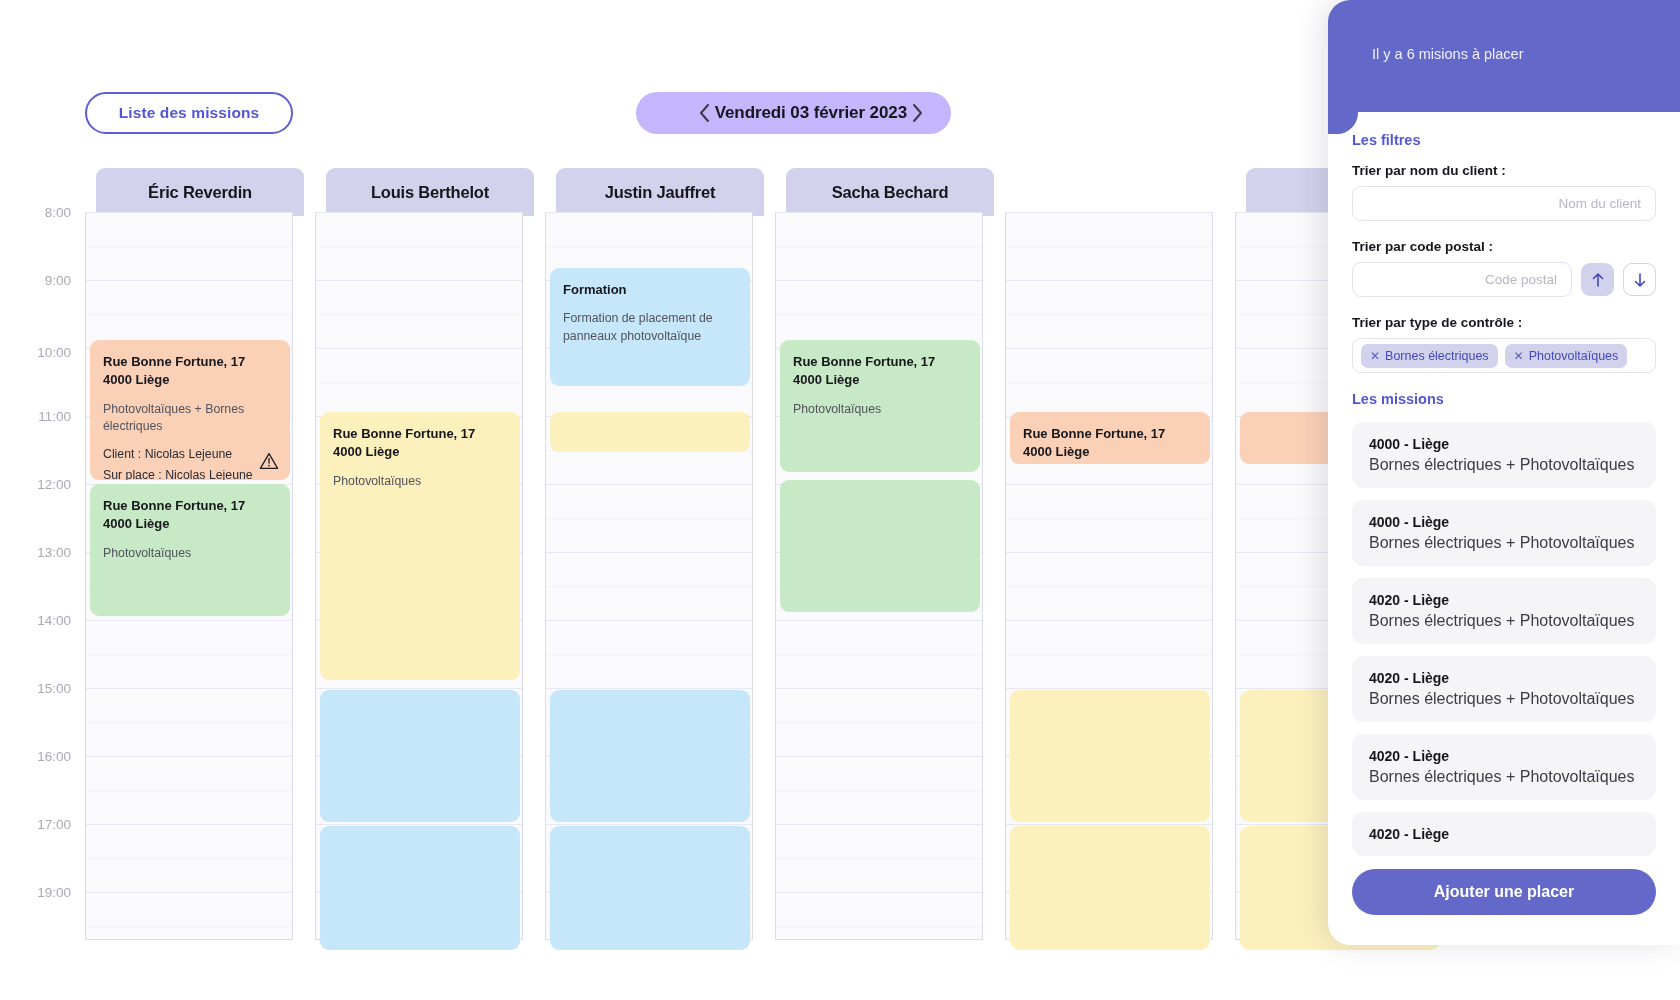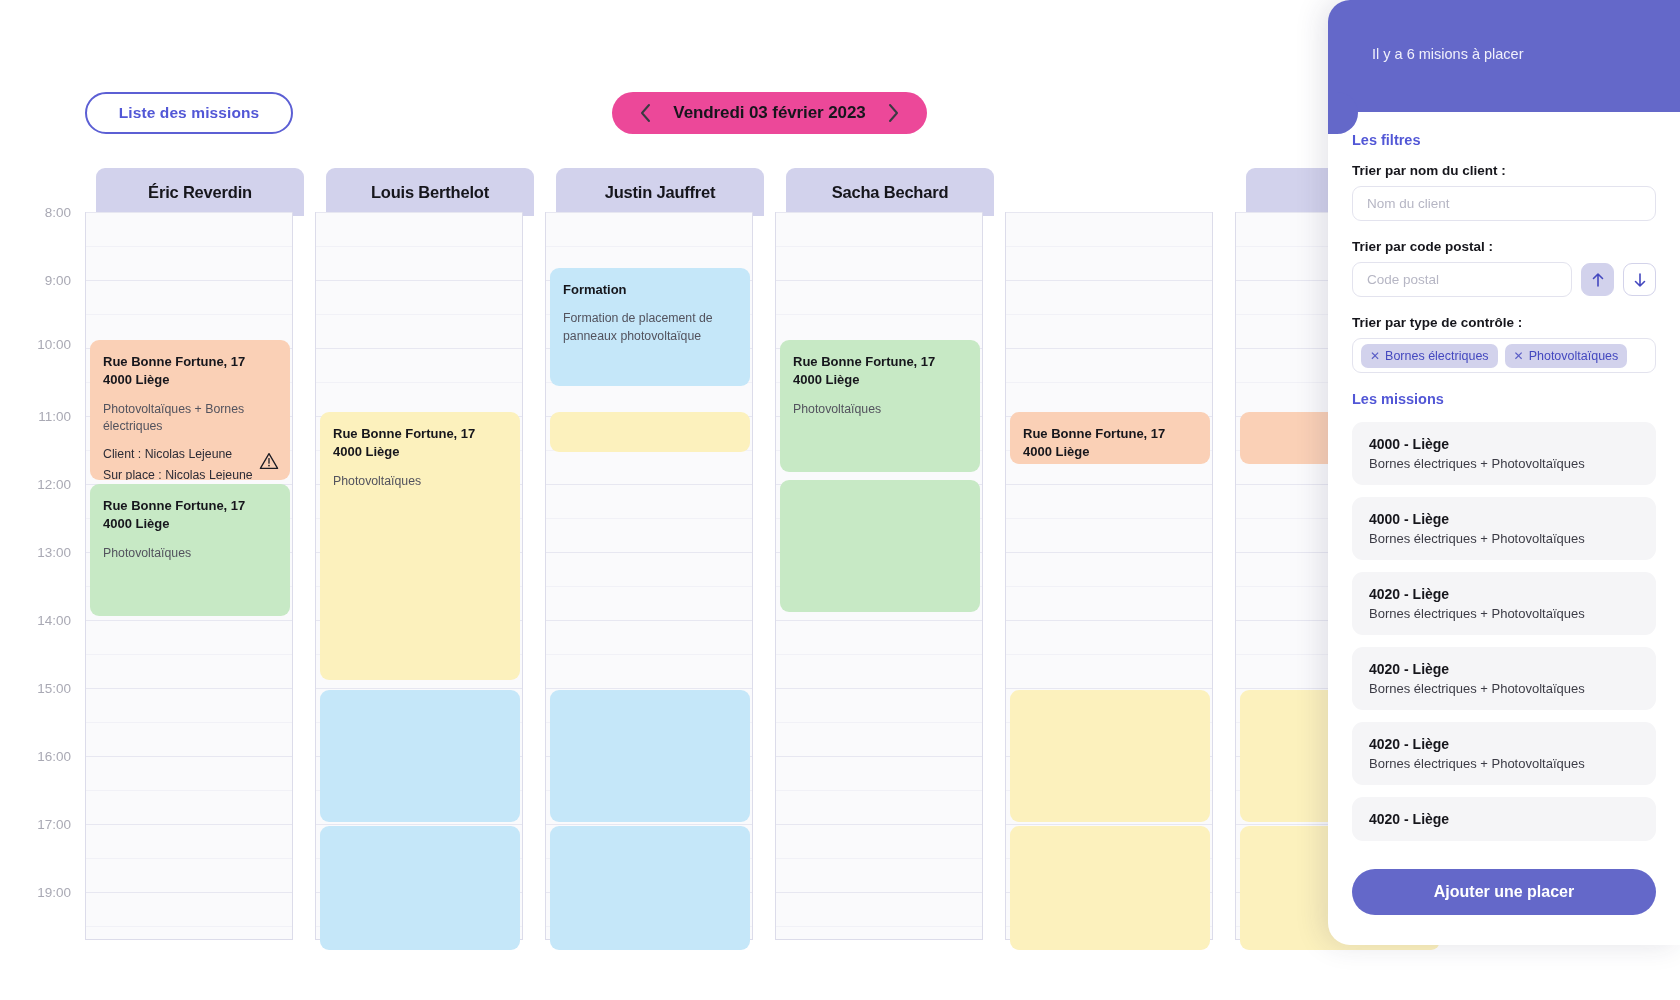--- a/index.html
+++ b/index.html
@@ -18,24 +18,24 @@
   .missions-list-btn {
     position: absolute; left: 85px; top: 92px;
     width: 208px; height: 42px;
     border: 2px solid #5c5fd4; border-radius: 21px;
     background: #fff; color: #5257d6;
     font-size: 15.5px; font-weight: 700;
     display: flex; align-items: center; justify-content: center;
     cursor: pointer; letter-spacing: .1px;
   }
   .date-nav {
-    position: absolute; left: 612px; top: 92px;
+    position: absolute; left: 636px; top: 92px;
     width: 315px; height: 42px;
-    background: #ec4899; border-radius: 21px;
-    display: flex; align-items: center; justify-content: space-between;
+    background: #c4b5fd; border-radius: 21px;
+    display: flex; align-items: center; justify-content: flex-end;
     padding: 0 22px; cursor: default;
   }
   .date-nav .chev {
     width: 22px; height: 22px; color: #3a3a42;
     display: flex; align-items: center; justify-content: center;
     cursor: pointer; font-size: 0;
   }
   .date-nav .label {
     font-size: 17px; font-weight: 700; color: #16161c; letter-spacing: -0.1px;
   }
@@ -133,21 +133,21 @@
   .section-title {
     font-size: 14.5px; font-weight: 700; color: #5257d6; margin-bottom: 15px;
   }
   .field-label {
     font-size: 13.5px; font-weight: 700; color: #16161c; margin-bottom: 8px;
   }
   .text-input {
     width: 100%; height: 35px; border: 1px solid #e3e3ee;
     border-radius: 9px; background: #fff;
     padding: 0 14px; font-size: 13.5px; color: #16161c;
-    font-family: "Liberation Sans", sans-serif; outline: none;
+    font-family: "Liberation Sans", sans-serif; outline: none; text-align: right;
   }
   .text-input::placeholder { color: #b6b6c4; }
   .row-inline { display: flex; align-items: center; gap: 9px; }
   .sort-btn {
     width: 33px; height: 33px; border-radius: 9px;
     border: 1px solid #d3d3ea; background: #fff;
     display: flex; align-items: center; justify-content: center;
     cursor: pointer; flex: 0 0 auto;
   }
   .sort-btn.active { background: #d2d2ec; border-color: #d2d2ec; }
@@ -165,21 +165,21 @@
   .gap-18 { height: 18px; }
 
   .missions-scroll {
     margin-top: 2px; height: 478px; overflow: hidden; position: relative;
   }
   .mission-card {
     background: #f5f5f7; border-radius: 11px;
     padding: 14px 17px; margin-bottom: 12px; cursor: grab;
   }
   .m-code { font-size: 14px; font-weight: 700; color: #16161c; }
-  .m-desc { font-size: 13px; color: #3c3c46; margin-top: 4px; }
+  .m-desc { font-size: 16px; color: #3c3c46; margin-top: 4px; }
 
   .add-btn {
     position: absolute; left: 24px; bottom: 30px;
     width: 304px; height: 46px; border-radius: 23px;
     background: #6468c9; color: #fff;
     display: flex; align-items: center; justify-content: center;
     font-size: 16px; font-weight: 700; cursor: pointer;
     border: none; font-family: "Liberation Sans", sans-serif;
   }
 </style>
@@ -205,21 +205,21 @@
             <path d="M2 2 L9 10 L2 18" fill="none" stroke="#3a3a42" stroke-width="2" stroke-linecap="round" stroke-linejoin="round"></path>
           </svg>
       </div>
     </div>
   </div>
 
   <div class="calendar">
     <div class="gutter" id="gutter">
         <div class="hour-label" style="top: 52px;">8:00</div>
         <div class="hour-label" style="top: 120px;">9:00</div>
-        <div class="hour-label" style="top: 184px;">10:00</div>
+        <div class="hour-label" style="top: 192px;">10:00</div>
         <div class="hour-label" style="top: 256px;">11:00</div>
         <div class="hour-label" style="top: 324px;">12:00</div>
         <div class="hour-label" style="top: 392px;">13:00</div>
         <div class="hour-label" style="top: 460px;">14:00</div>
         <div class="hour-label" style="top: 528px;">15:00</div>
         <div class="hour-label" style="top: 596px;">16:00</div>
         <div class="hour-label" style="top: 664px;">17:00</div>
         <div class="hour-label" style="top: 732px;">19:00</div>
       </div>
     <div class="cols" id="cols">

